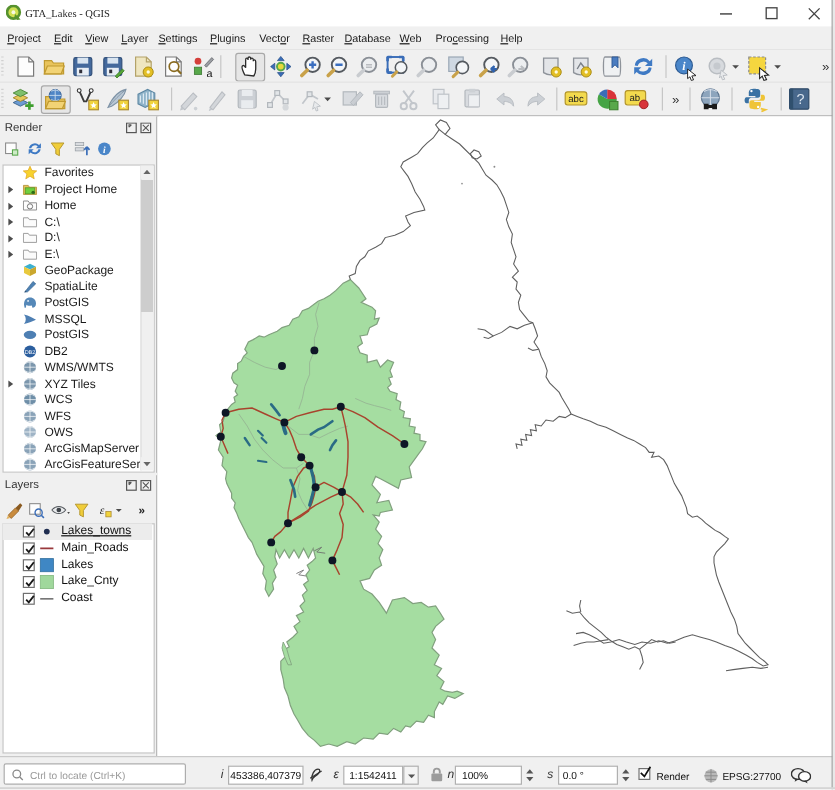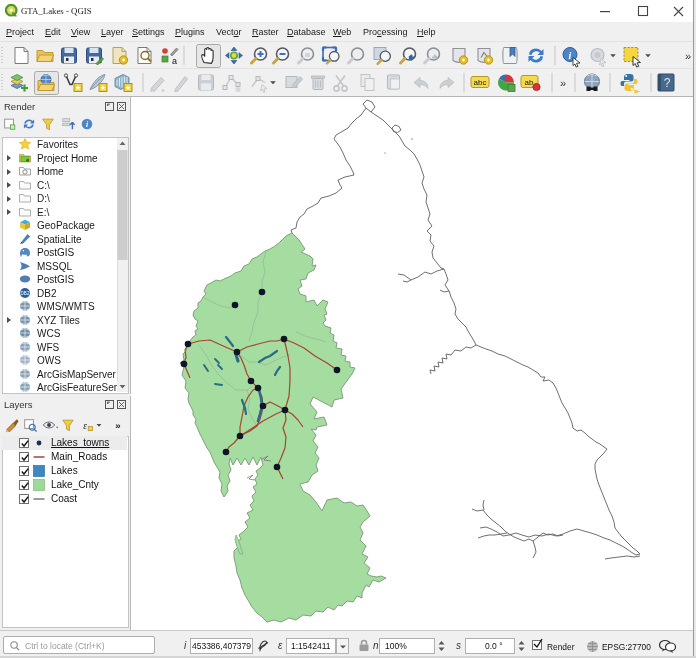--- a/index.html
+++ b/index.html
@@ -712,21 +712,21 @@
     <rect x="1.5" y="5.5" width="9" height="6.5" rx="1" fill="#9b9b9b"></rect>
     <path d="M3.5 5.5 v-1.5 a2.5 2.5 0 0 1 5 0 v1.5" fill="none" stroke="#9b9b9b" stroke-width="1.6"></path>
   </svg>
 <div class="abs" style="left:373px;top:640px;font-size:10px;font-style:italic;color:#333">n</div>
 <div class="abs sbox" style="left:379px;top:638px;width:56px;height:16px;padding-left:5px;line-height:15px">100%</div>
 <svg class="abs" style="left:436px;top:638px" width="11" height="16">
     <path d="M2.5 6.5 L5.5 3 L8.5 6.5 Z" fill="#555"></path>
     <path d="M2.5 9.5 L5.5 13 L8.5 9.5 Z" fill="#555"></path>
   </svg>
 <div class="abs" style="left:456px;top:640px;font-size:10px;font-style:italic;color:#333">s</div>
-<div class="abs sbox" style="left:465px;top:638px;width:50px;height:16px;padding-left:19px;line-height:15px">0.0 °</div>
+<div class="abs sbox" style="left:465px;top:638px;width:50px;height:16px;padding-left:3px;line-height:15px">0.0 °</div>
 <svg class="abs" style="left:516px;top:638px" width="11" height="16">
     <path d="M2.5 6.5 L5.5 3 L8.5 6.5 Z" fill="#555"></path>
     <path d="M2.5 9.5 L5.5 13 L8.5 9.5 Z" fill="#555"></path>
   </svg>
 <div class="abs" style="left:532px;top:640px;width:10px;height:10px;border:1px solid #707070;background:#fff"></div>
 <svg class="abs" style="left:531px;top:637px" width="14" height="14">
     <path d="M3 7 L6 10 L11 2" fill="none" stroke="#111" stroke-width="1.4"></path>
   </svg>
 <div class="abs" style="left:547px;top:642px;font-size:8.4px;color:#111">Render</div>
 <svg class="abs" style="left:586px;top:640px" width="13" height="13">

